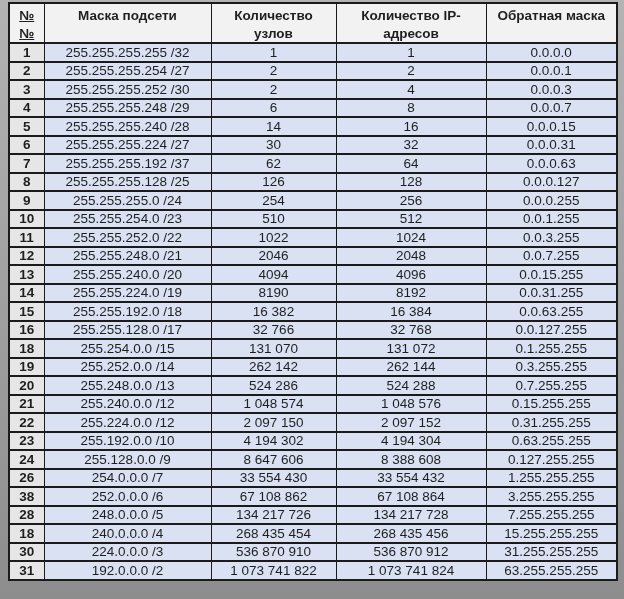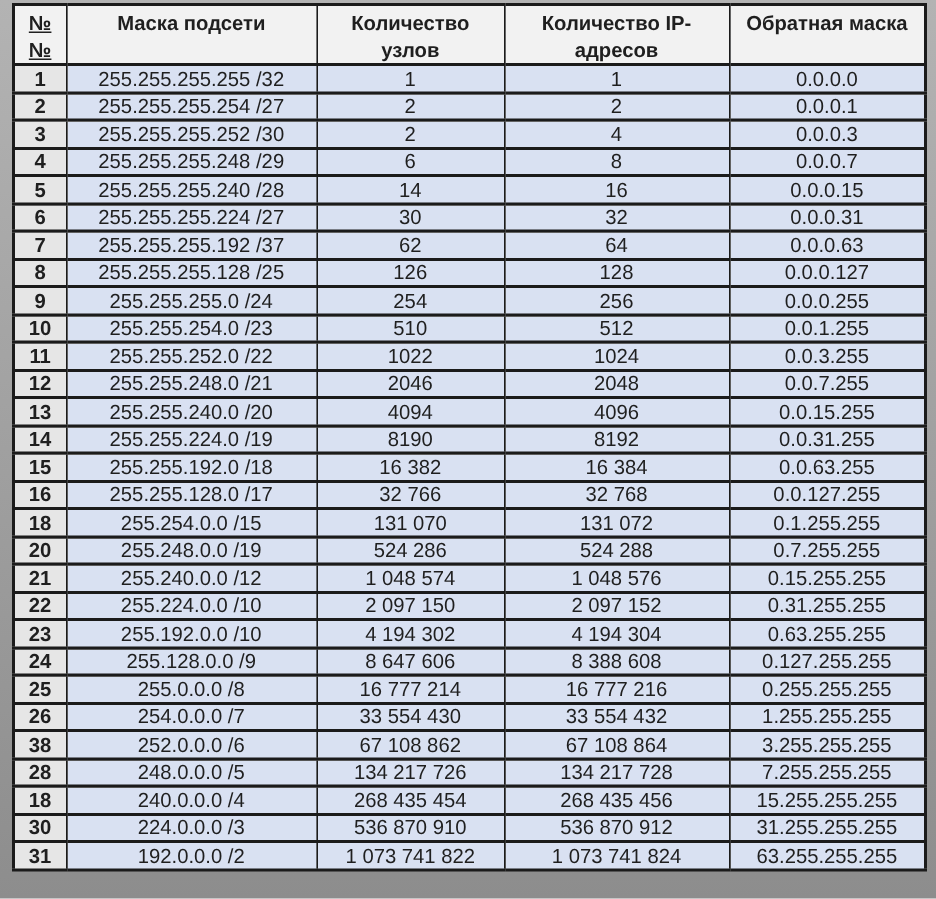--- a/index.html
+++ b/index.html
@@ -200,62 +200,62 @@
           <td class="data">0.0.127.255</td>
         </tr>
         <tr>
           <td class="num">18</td>
           <td class="data">255.254.0.0 /15</td>
           <td class="data">131 070</td>
           <td class="data">131 072</td>
           <td class="data">0.1.255.255</td>
         </tr>
         <tr>
+          <td class="num">19</td>
+          <td class="data">255.252.0.0 /14</td>
+          <td class="data">262 142</td>
+          <td class="data">262 144</td>
+          <td class="data">0.3.255.255</td>
+        </tr>
+        <tr>
           <td class="num">20</td>
-          <td class="data">255.248.0.0 /19</td>
+          <td class="data">255.248.0.0 /13</td>
           <td class="data">524 286</td>
           <td class="data">524 288</td>
           <td class="data">0.7.255.255</td>
         </tr>
         <tr>
           <td class="num">21</td>
           <td class="data">255.240.0.0 /12</td>
           <td class="data">1 048 574</td>
           <td class="data">1 048 576</td>
           <td class="data">0.15.255.255</td>
         </tr>
         <tr>
           <td class="num">22</td>
-          <td class="data">255.224.0.0 /10</td>
+          <td class="data">255.224.0.0 /12</td>
           <td class="data">2 097 150</td>
           <td class="data">2 097 152</td>
           <td class="data">0.31.255.255</td>
         </tr>
         <tr>
           <td class="num">23</td>
           <td class="data">255.192.0.0 /10</td>
           <td class="data">4 194 302</td>
           <td class="data">4 194 304</td>
           <td class="data">0.63.255.255</td>
         </tr>
         <tr>
           <td class="num">24</td>
           <td class="data">255.128.0.0 /9</td>
           <td class="data">8 647 606</td>
           <td class="data">8 388 608</td>
           <td class="data">0.127.255.255</td>
         </tr>
         <tr>
-          <td class="num">25</td>
-          <td class="data">255.0.0.0 /8</td>
-          <td class="data">16 777 214</td>
-          <td class="data">16 777 216</td>
-          <td class="data">0.255.255.255</td>
-        </tr>
-        <tr>
           <td class="num">26</td>
           <td class="data">254.0.0.0 /7</td>
           <td class="data">33 554 430</td>
           <td class="data">33 554 432</td>
           <td class="data">1.255.255.255</td>
         </tr>
         <tr>
           <td class="num">38</td>
           <td class="data">252.0.0.0 /6</td>
           <td class="data">67 108 862</td>

